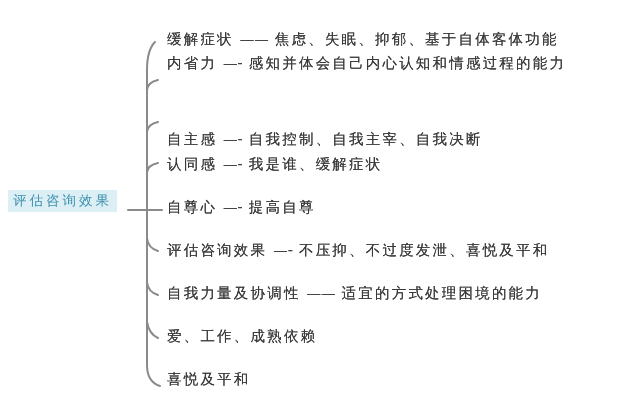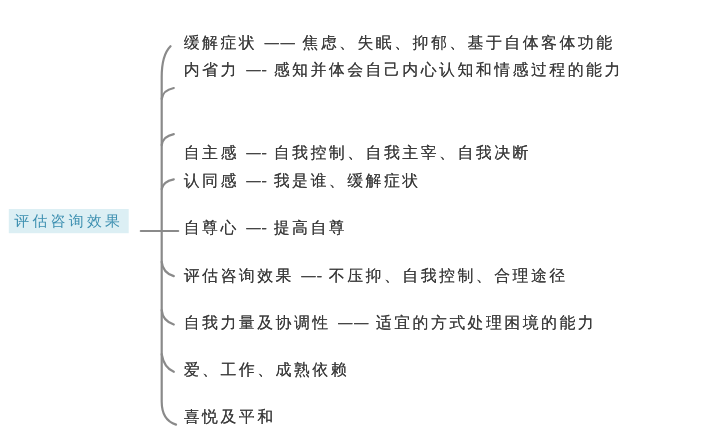--- a/index.html
+++ b/index.html
@@ -47,21 +47,21 @@
 <div class="branch" style="top:130px">
   <span>自主感</span><span class="dash">—-</span><span>自我控制、自我主宰、自我决断</span>
 </div>
 <div class="branch" style="top:155px">
   <span>认同感</span><span class="dash">—-</span><span>我是谁、缓解症状</span>
 </div>
 <div class="branch" style="top:198px">
   <span>自尊心</span><span class="dash">—-</span><span>提高自尊</span>
 </div>
 <div class="branch" style="top:241px">
-  <span>评估咨询效果</span><span class="dash">—-</span><span>不压抑、自我控制、合理途径</span>
+  <span>评估咨询效果</span><span class="dash">—-</span><span>不压抑、不过度发泄、喜悦及平和</span>
 </div>
 <div class="branch" style="top:284px">
   <span>自我力量及协调性</span><span class="dash">——</span><span>适宜的方式处理困境的能力</span>
 </div>
 <div class="branch" style="top:327px">
   <span>爱、工作、成熟依赖</span>
 </div>
 <div class="branch" style="top:370px">
   <span>喜悦及平和</span>
 </div>

